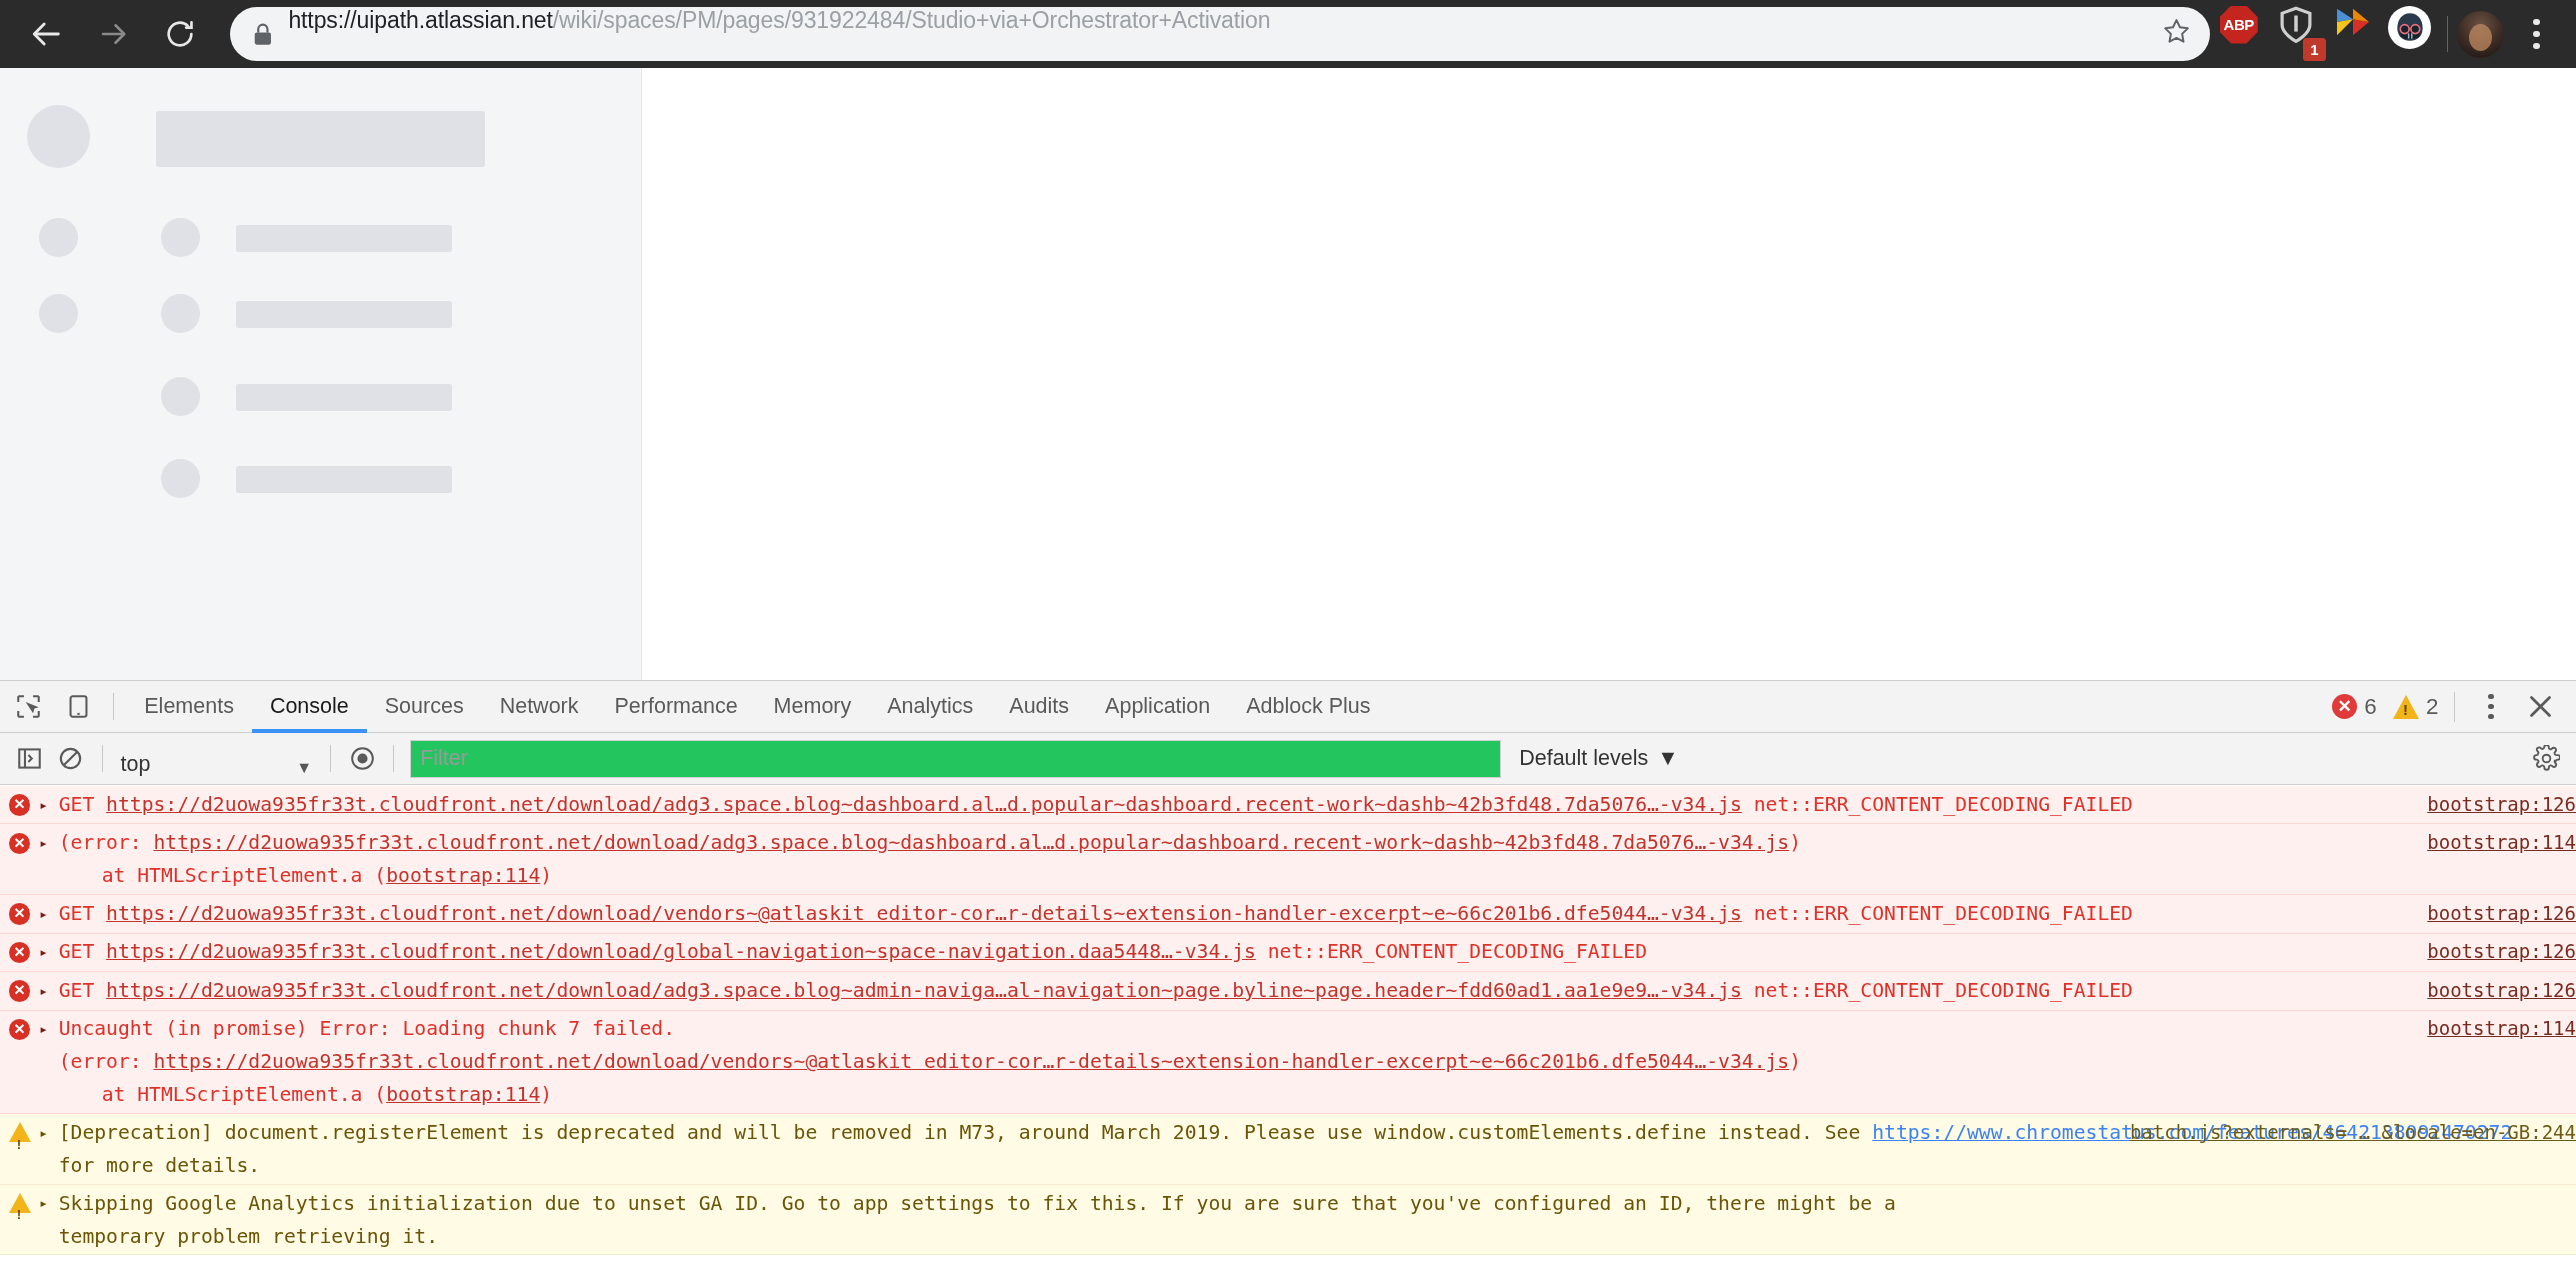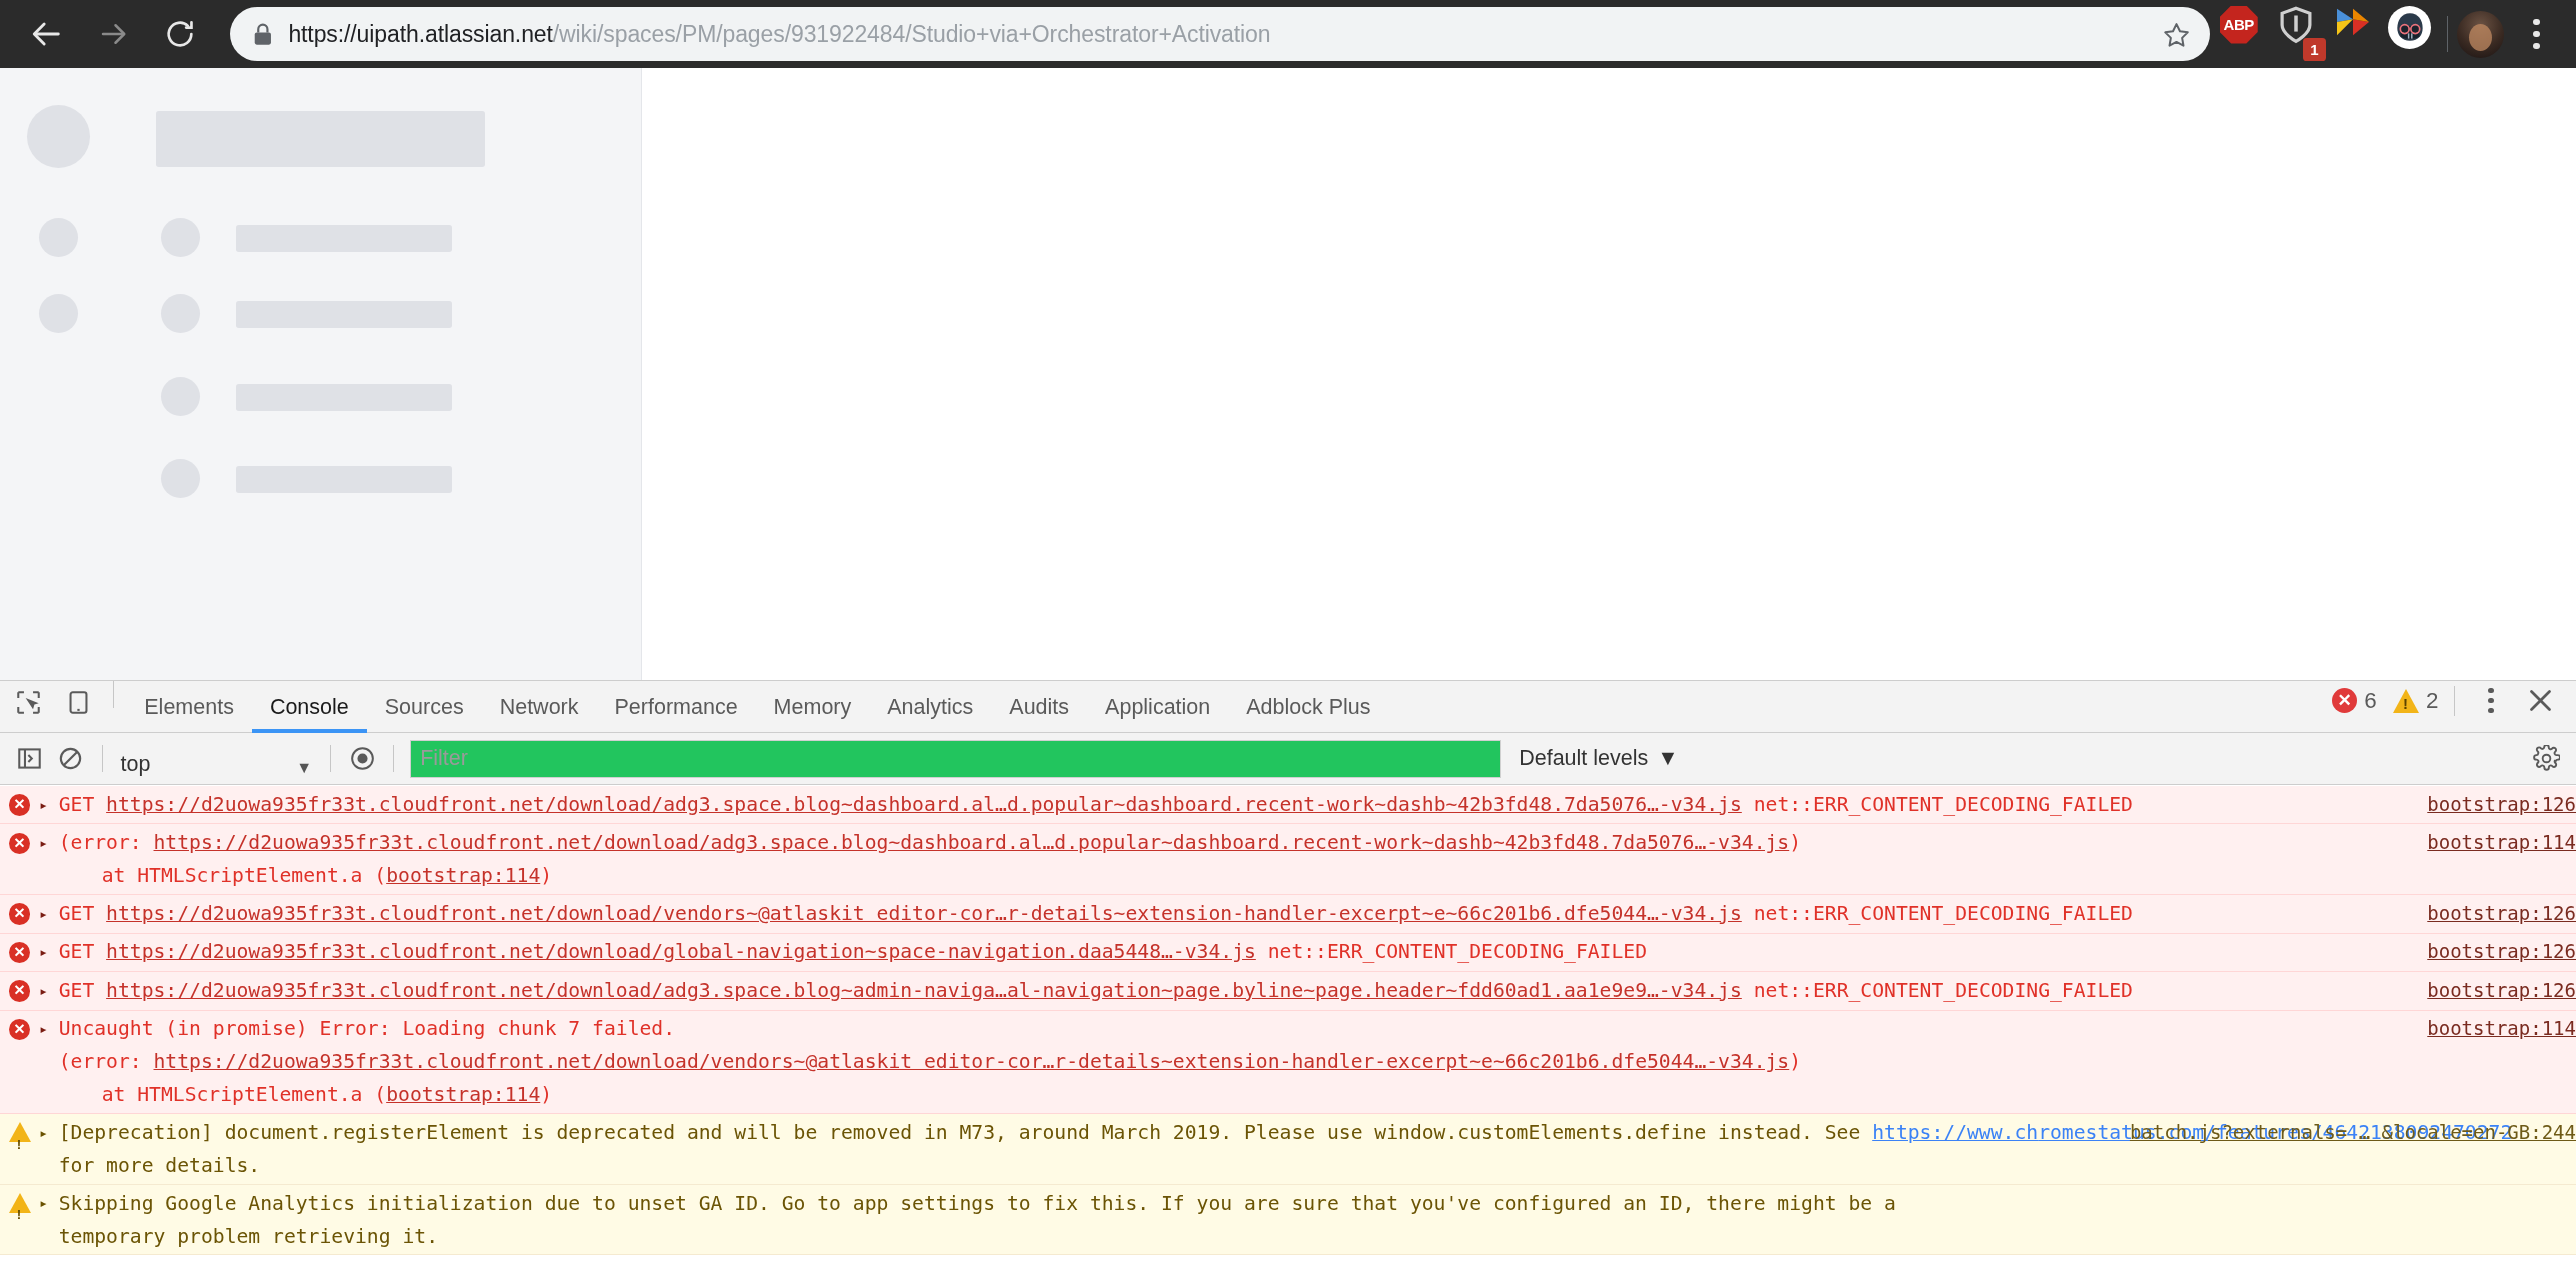--- a/index.html
+++ b/index.html
@@ -29,21 +29,21 @@
   #nav-forward { margin-left: 12.5px; }
   #nav-reload { margin-left: 12.5px; }
 
   #omnibox {
     flex: 1 1 auto;
     height: 54px;
     margin-left: 23px;
     margin-right: 0;
     background: #f1f3f4;
     border-radius: 27px;
-    display: flex; align-items: center;
+    display: flex; 
     padding: 0 10.7px 0 23px;
     position: relative;
   }
   #lock-icon { flex: 0 0 auto; display:flex; align-items:center; margin-right: 16px; }
   #url-text {
     flex: 1 1 auto;
     font-size: 23px;
     letter-spacing: -0.1px;
     color: #9aa0a6;
     white-space: nowrap; overflow: hidden;
@@ -134,21 +134,21 @@
     position: absolute; top: 680px; left: 0;
     width: 2576px; height: 587px;
     background: #ffffff;
     border-top: 0.9px solid #cdcdcd;
     font-family: "DejaVu Sans Mono", monospace;
   }
   #devtools-tabbar {
     height: 52px;
     background: #f3f3f3;
     border-bottom: 0.9px solid #cdcdcd;
-    display: flex; align-items: flex-start;
+    display: flex; align-items: center;
     position: relative;
   }
   .dt-tool-icon {
     width: 43px; height: 43px; margin-left: 7.2px;
     display: flex; align-items: center; justify-content: center;
     color: #5a5a5a; cursor: pointer; flex: 0 0 auto;
   }
   #dt-tabbar-sep {
     width: 0.9px; height: 27px; background: #c6c6c6; margin: 0 12.5px; flex: 0 0 auto;
   }

